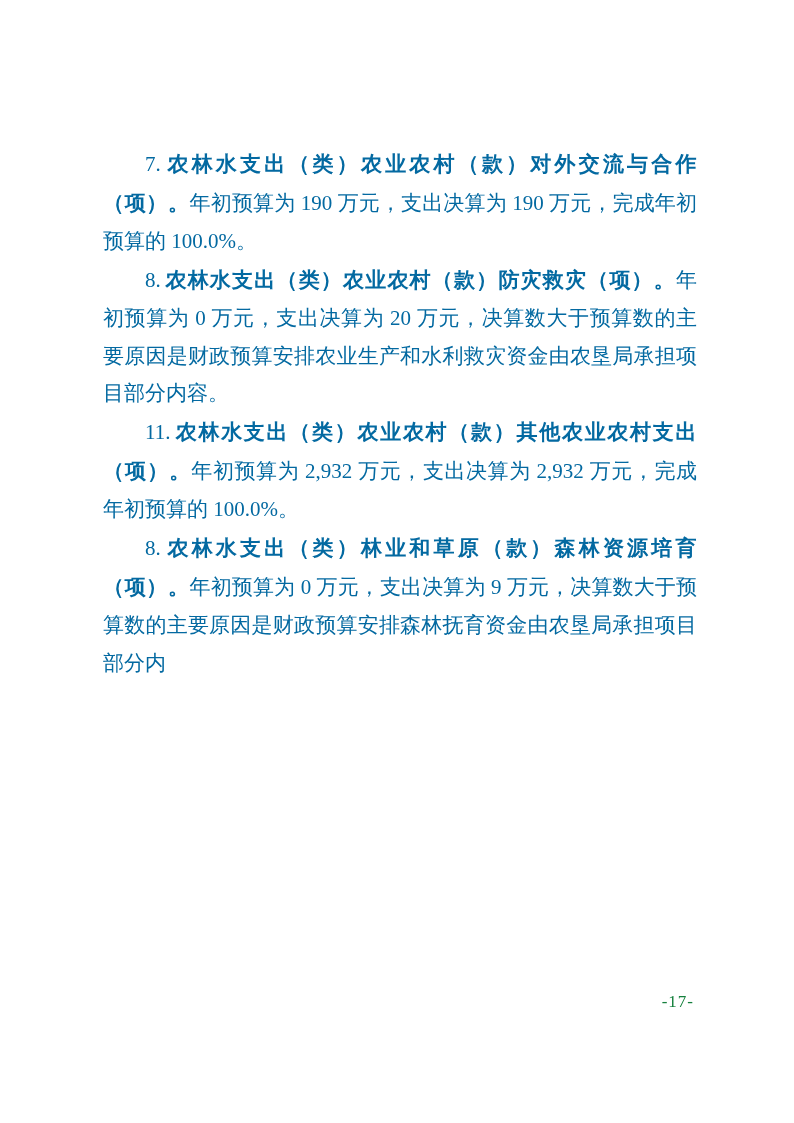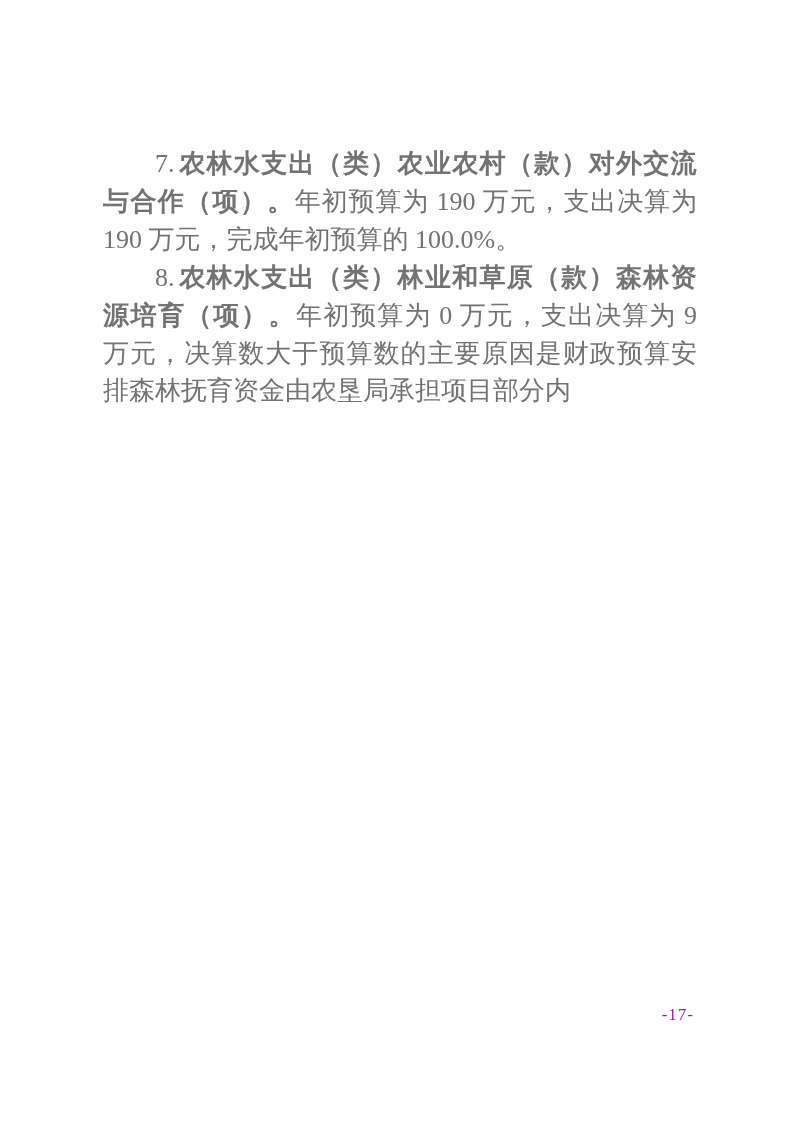--- a/index.html
+++ b/index.html
@@ -15,24 +15,24 @@
     background: #ffffff;
     overflow: hidden;
     font-family: "Liberation Serif", "DejaVu Serif", serif;
     color: #000000;
   }
   .content {
     position: absolute;
     left: 103px;
     top: 145px;
     width: 594px;
-    font-size: 26px;
+    font-size: 21px;
     line-height: 37.9px;
     text-align: justify;
-    color: #737373;
+    color: #0369a1;
   }
   .para {
     margin: 0;
     padding: 0;
     text-indent: 2em;
   }
   .para-number {
     font-family: "Liberation Serif", "DejaVu Serif", serif;
     font-weight: 400;
     margin-right: 4px;
@@ -46,34 +46,35 @@
     font-family: "Liberation Serif", "DejaVu Serif", serif;
     font-weight: 400;
   }
   .page-number {
     position: absolute;
     top: 992px;
     right: 100px;
     font-size: 17px;
     letter-spacing: 1px;
     font-family: "Liberation Serif", "DejaVu Serif", serif;
-    color: #a21caf;
-    margin-top: 13px;
+    color: #15803d;
   }
 </style>
 </head>
 <body>
 
 <div class="page">
   <div class="content">
 
     <p class="para"><span class="para-number">7.</span><span class="para-heading">农林水支出（类）农业农村（款）对外交流与合作（项）。</span><span class="para-body">年初预算为 190 万元，支出决算为 190 万元，完成年初预算的 100.0%。</span></p>
 
+    <p class="para"><span class="para-number">8.</span><span class="para-heading">农林水支出（类）农业农村（款）防灾救灾（项）。</span><span class="para-body">年初预算为 0 万元，支出决算为 20 万元，决算数大于预算数的主要原因是财政预算安排农业生产和水利救灾资金由农垦局承担项目部分内容。</span></p>
 
 
 
+    <p class="para"><span class="para-number">11.</span><span class="para-heading">农林水支出（类）农业农村（款）其他农业农村支出（项）。</span><span class="para-body">年初预算为 2,932 万元，支出决算为 2,932 万元，完成年初预算的 100.0%。</span></p>
 
     <p class="para"><span class="para-number">8.</span><span class="para-heading">农林水支出（类）林业和草原（款）森林资源培育（项）。</span><span class="para-body">年初预算为 0 万元，支出决算为 9 万元，决算数大于预算数的主要原因是财政预算安排森林抚育资金由农垦局承担项目部分内</span></p>
 
   </div>
 
   <div class="page-number">-17-</div>
 </div>
 
 </body></html>

